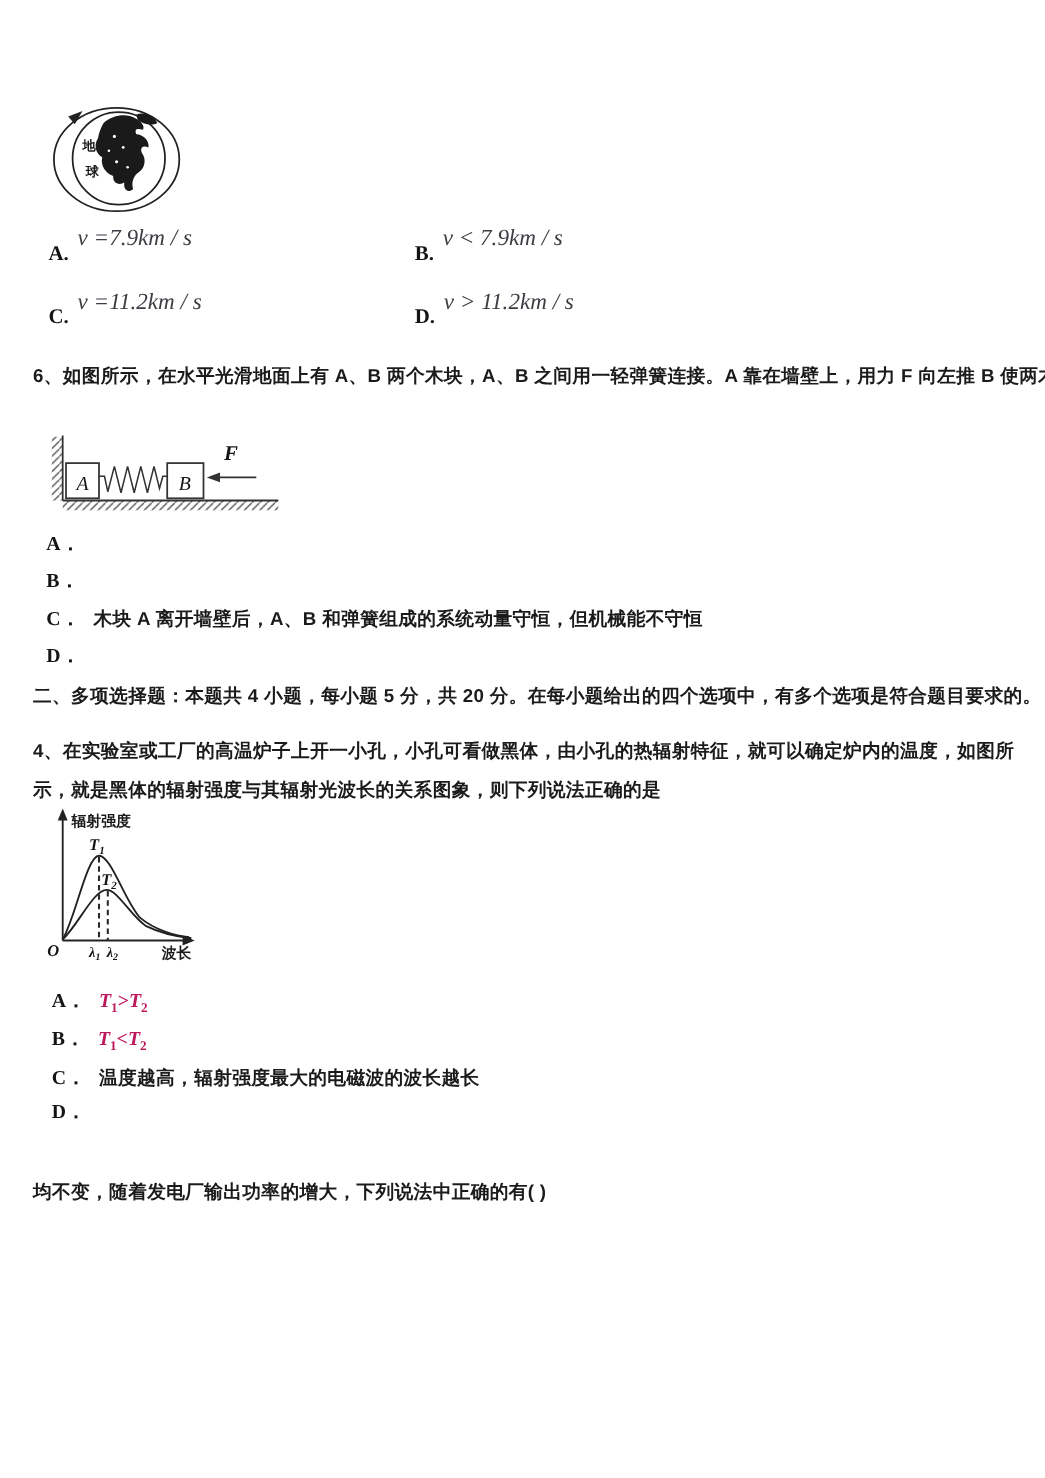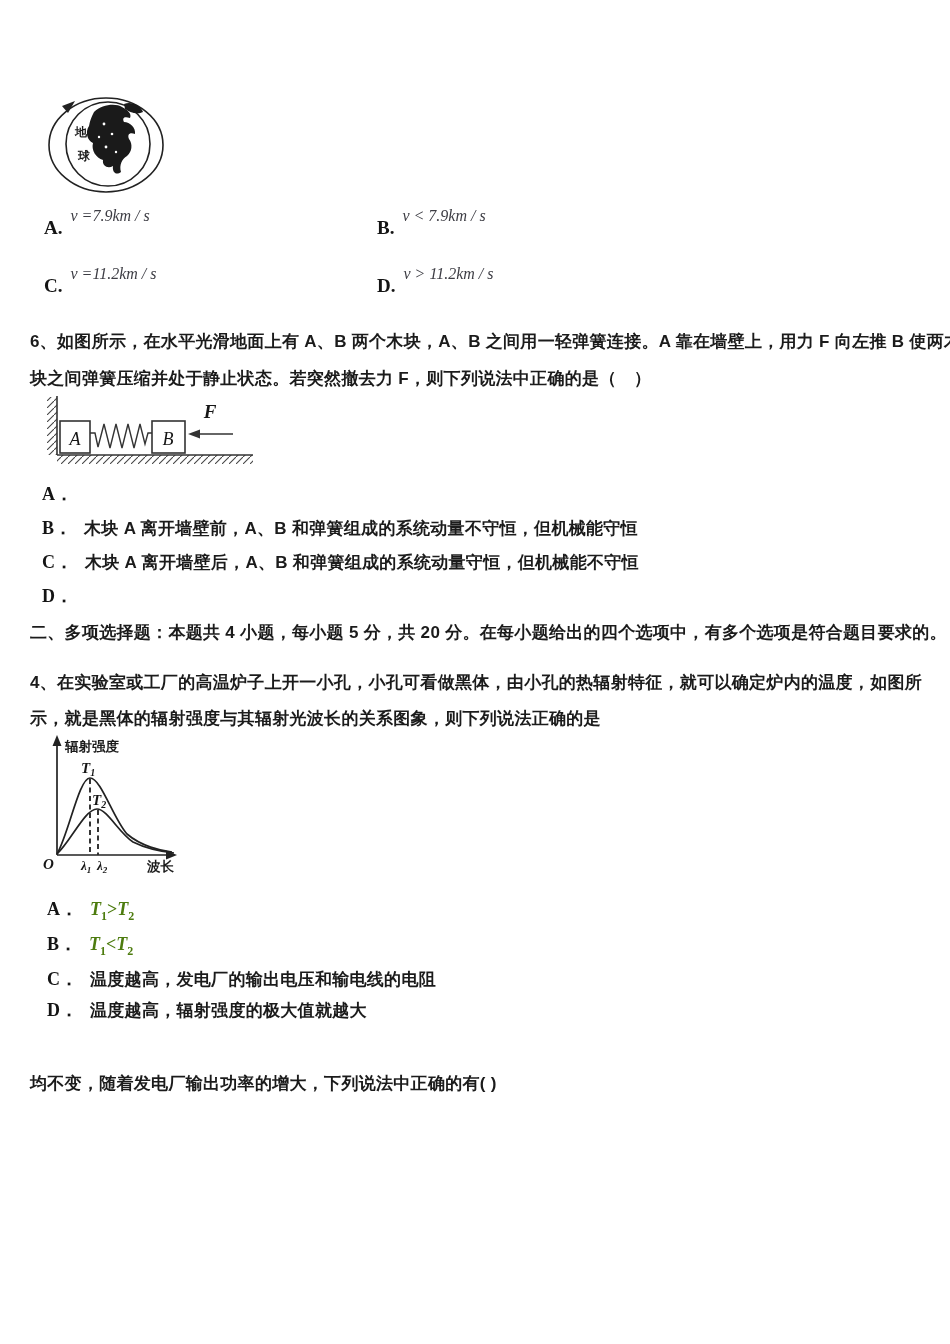--- a/index.html
+++ b/index.html
@@ -15,28 +15,28 @@
     font-family:"Liberation Sans","DejaVu Sans",sans-serif;
     font-weight:600; font-size:17px; color:#1b1b1b; white-space:nowrap;
     letter-spacing:0.3px;
   }
   .opt-letter {
     font-family:"Liberation Serif","DejaVu Serif",serif;
     font-weight:700; font-style:normal; font-size:18px; color:#141414;
   }
   .formula {
     font-family:"Liberation Serif","DejaVu Serif",serif;
-    font-style:italic; font-size:16px; color:#3d3d44; white-space:nowrap;
+    font-style:italic; font-size:21px; color:#3d3d44; white-space:nowrap;
   }
   .q5opt .opt-letter { position:relative; top:13px; margin-right:8px; font-size:19px; }
   .optline { display:flex; align-items:baseline; }
   .optline .opt-letter { margin-right:12px; }
   .mathtxt {
     font-family:"Liberation Serif","DejaVu Serif",serif;
-    font-style:italic; font-weight:700; font-size:18px; color:#4d7c0f;
+    font-style:italic; font-weight:700; font-size:18px; color:#be185d;
     white-space:nowrap;
   }
   .mathtxt sub { font-size:12px; font-style:normal; }
   .mathtxt .op { font-style:normal; font-weight:700; }
   svg text { user-select:none; }
   .svg-cn { font-family:"Liberation Sans","DejaVu Sans",sans-serif; font-weight:600; fill:#1b1b1b; }
   .svg-math { font-family:"Liberation Serif","DejaVu Serif",serif; font-style:italic; fill:#161616; }
 </style>
 </head>
 <body>
@@ -68,21 +68,20 @@
     <span class="opt-letter">B.</span><span class="formula">v &lt; 7.9km / s</span>
   </div>
   <div class="abs q5opt" style="left:44px; top:262px;text-align:center;">
     <span class="opt-letter">C.</span><span class="formula">v =11.2km / s</span>
   </div>
   <div class="abs q5opt" style="left:377px; top:262px;">
     <span class="opt-letter">D.</span><span class="formula">v &gt; 11.2km / s</span>
   </div>
 
   <div class="abs cn" style="left:30px; top:330px;">6、如图所示，在水平光滑地面上有 A、B 两个木块，A、B 之间用一轻弹簧连接。A 靠在墙壁上，用力 F 向左推 B 使两木</div>
-  <div class="abs cn" style="left:30px; top:367px;">块之间弹簧压缩并处于静止状态。若突然撤去力 F，则下列说法中正确的是（　）</div>
 
   <svg class="abs" style="left:40px; top:394px;" width="235" height="85" viewBox="0 0 235 85">
     <defs>
       <pattern id="hatch" width="7" height="7" patternUnits="userSpaceOnUse">
         <line x1="0" y1="7" x2="7" y2="0" stroke="#444" stroke-width="1.1"></line>
       </pattern>
     </defs>
     <rect x="7" y="3" width="10" height="58" fill="url(#hatch)"></rect>
     <line x1="17" y1="2" x2="17" y2="61" stroke="#333" stroke-width="1.6"></line>
     <rect x="17" y="61" width="196" height="9" fill="url(#hatch)"></rect>
@@ -95,21 +94,20 @@
     <line x1="159" y1="40" x2="193" y2="40" stroke="#333" stroke-width="1.6"></line>
     <polygon points="148,40 160,35.5 160,44.5" fill="#333"></polygon>
     <text x="170" y="24" text-anchor="middle" class="svg-math" font-size="19" font-weight="bold">F</text>
   </svg>
 
   <div class="abs optline" style="left:42px; top:482px;">
     <span class="opt-letter">A．</span>
   </div>
   <div class="abs optline" style="left:42px; top:516px;">
     <span class="opt-letter">B．</span>
-    <span class="cn">木块 A 离开墙壁前，A、B 和弹簧组成的系统动量不守恒，但机械能守恒</span>
   </div>
   <div class="abs optline" style="left:42px; top:550px;">
     <span class="opt-letter">C．</span>
     <span class="cn">木块 A 离开墙壁后，A、B 和弹簧组成的系统动量守恒，但机械能不守恒</span>
   </div>
   <div class="abs optline" style="left:42px; top:584px;">
     <span class="opt-letter">D．</span>
   </div>
 
   <div class="abs cn" style="left:30px; top:621px;">二、多项选择题：本题共 4 小题，每小题 5 分，共 20 分。在每小题给出的四个选项中，有多个选项是符合题目要求的。</div>
@@ -138,22 +136,21 @@
   <div class="abs optline" style="left:47px; top:897px;">
     <span class="opt-letter">A．</span>
     <span class="mathtxt"><span>T</span><sub>1</sub><span class="op">&gt;</span><span>T</span><sub>2</sub></span>
   </div>
   <div class="abs optline" style="left:47px; top:932px;">
     <span class="opt-letter">B．</span>
     <span class="mathtxt"><span>T</span><sub>1</sub><span class="op">&lt;</span><span>T</span><sub>2</sub></span>
   </div>
   <div class="abs optline" style="left:47px; top:967px;">
     <span class="opt-letter">C．</span>
-    <span class="cn">温度越高，发电厂的输出电压和输电线的电阻</span>
+    <span class="cn">温度越高，辐射强度最大的电磁波的波长越长</span>
   </div>
   <div class="abs optline" style="left:47px; top:998px;">
     <span class="opt-letter">D．</span>
-    <span class="cn">温度越高，辐射强度的极大值就越大</span>
   </div>
 
   <div class="abs cn" style="left:30px; top:1072px;">均不变，随着发电厂输出功率的增大，下列说法中正确的有( )</div>
 
 </div>
 
 </body></html>

